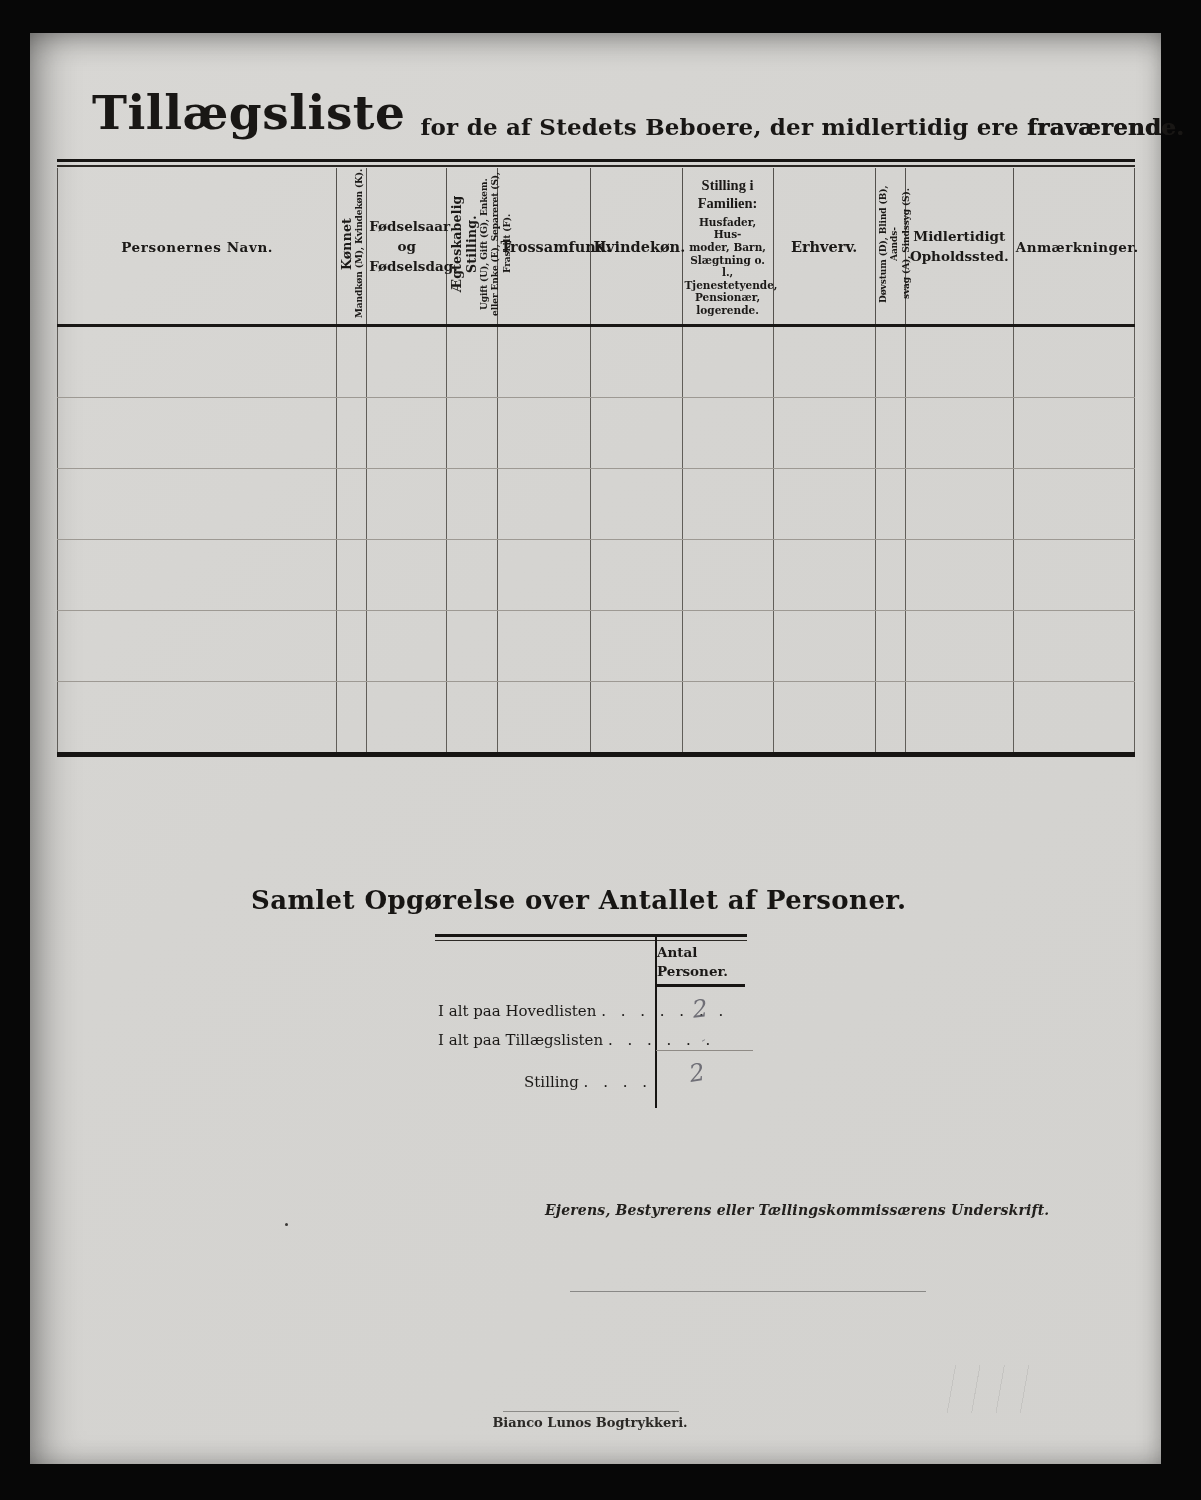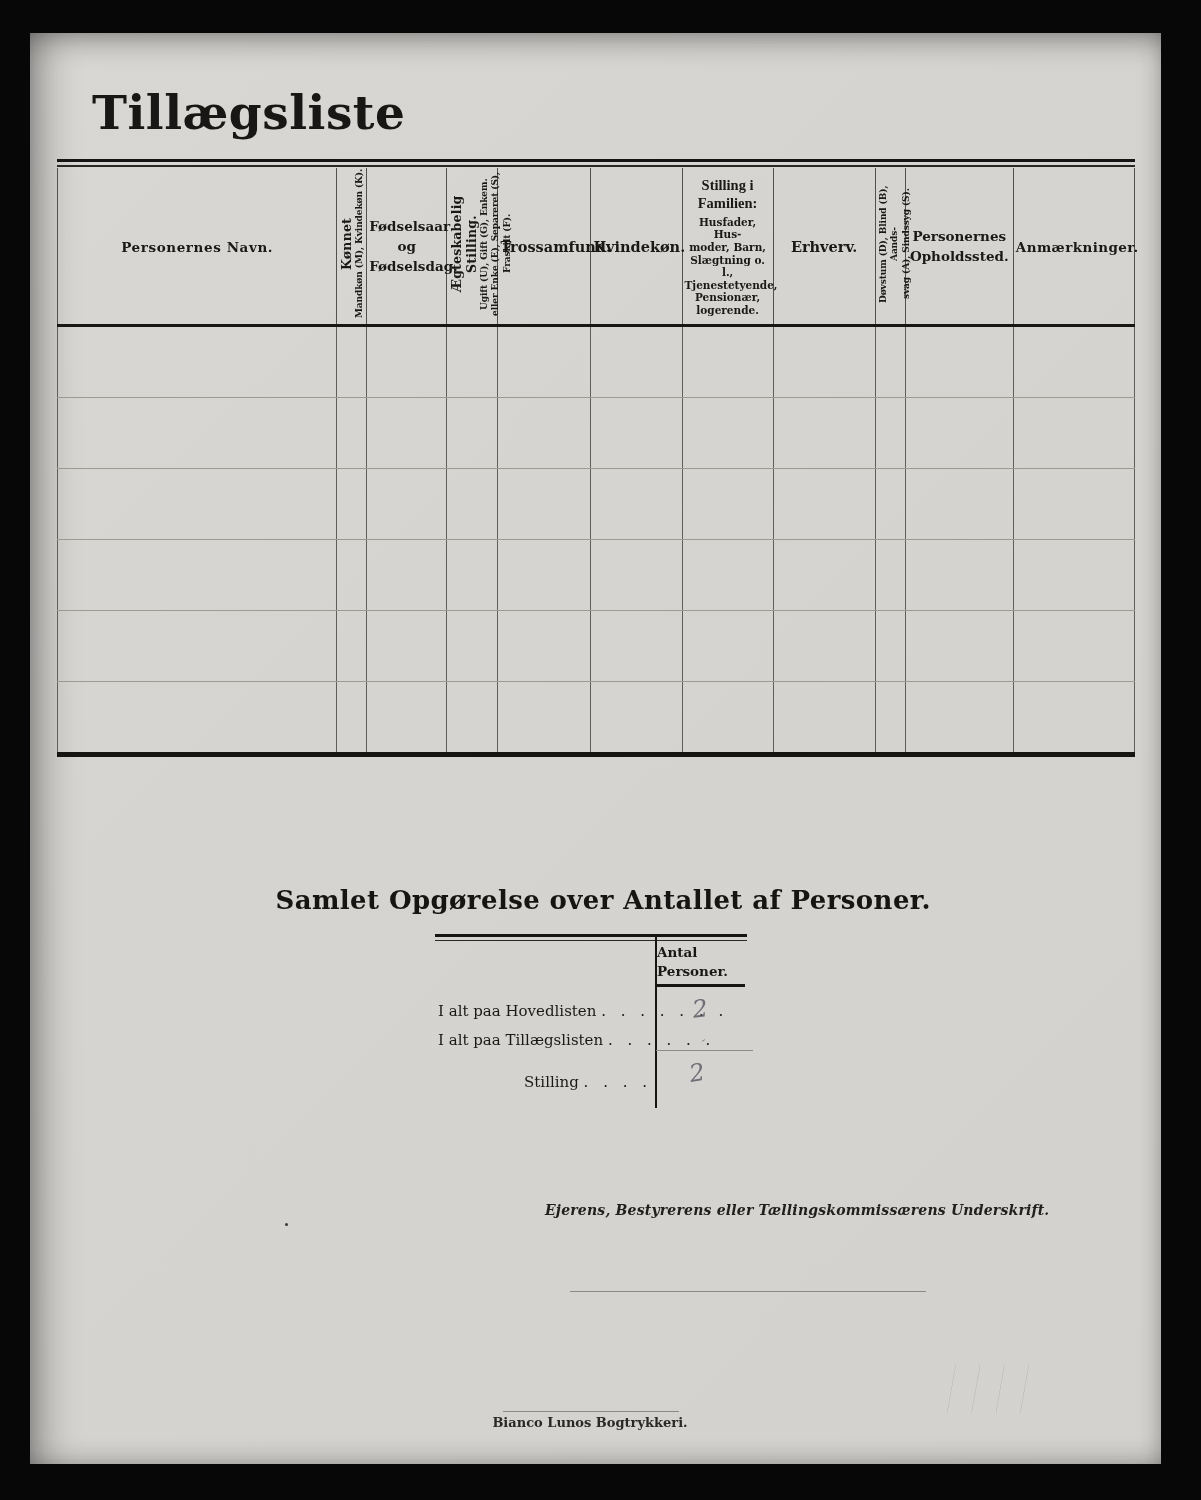--- a/index.html
+++ b/index.html
@@ -51,21 +51,21 @@
   .h-mid{font-size:13.5px;line-height:1.5;}
   .h-plain{font-size:14.5px;}
   .h-rem{font-size:13.5px;letter-spacing:.4px;}
   .fam-head{font-size:14.5px;line-height:1.25;font-family:Liberation Serif, serif;}
   .fam-sub{font-size:10.5px;line-height:1.2;margin-top:4px;font-weight:700;}
   .vtext{writing-mode:vertical-rl;transform:rotate(180deg);display:inline-block;text-align:center;}
   .vtext .vh{font-size:12.5px;line-height:1.2;letter-spacing:.2px;}
   .vtext .vs{font-size:9px;line-height:1.25;letter-spacing:-.1px;font-weight:700;}
   
   .sum-heading{
-    position:absolute;left:221px;top:852px;width:680px;text-align:right;
+    position:absolute;left:221px;top:852px;width:680px;text-align:left;
     font-size:26px;font-weight:700;letter-spacing:.4px;color:#171513;white-space:nowrap;
   }
   .sum-rule-top{position:absolute;left:405px;top:901px;width:312px;height:3px;
     border-top:3px solid #171513;border-bottom:1px solid #2c2925;}
   .sum-divider{position:absolute;left:625px;top:903px;width:2px;height:172px;background:#171513;}
   .sum-antal{position:absolute;left:627px;top:910px;width:88px;text-align:left;
     font-size:13.5px;font-weight:700;line-height:1.4;color:#1b1917;}
   .sum-rule-antal{position:absolute;left:627px;top:951px;width:88px;border-top:3px solid #171513;}
   .sum-row{position:absolute;left:408px;width:214px;font-size:15px;font-weight:400;color:#1b1917;white-space:nowrap;}
   .sum-row .dots{letter-spacing:5px;}
@@ -89,20 +89,24 @@
   .smudge{position:absolute;left:915px;top:1332px;width:90px;height:48px;opacity:.10;
     background:repeating-linear-gradient(100deg,transparent 0 10px,#444 10px 11px,transparent 11px 24px);}
 </style>
 </head>
 <body>
 
 <div class="sheet">
 
   <div class="title-row">
     <span class="title-main">Tillægsliste</span>
+    <span class="title-sub">
+      <span>for de af Stedets Beboere, der midlertidig ere</span>
+      <span class="heavy">fraværende.</span>
+    </span>
   </div>
   <div class="rule-double"></div>
 
   <table class="census">
     <colgroup>
       <col style="width:279px">
         <col style="width:30px">
         <col style="width:80px">
       <col style="width:51px">
         <col style="width:93px">
@@ -163,21 +167,21 @@
           <span class="h-plain">Erhverv.</span>
         </th>
         <th>
           <span class="vtext">
             <span class="vs" style="display:block">Døvstum (D), Blind (B), Aands-</span>
             <span class="vs" style="display:block">svag (A), Sindssyg (S).</span>
           </span>
         </th>
         <th>
           <div class="h-mid">
-            <div>Personernes</div>
+            <div>Midlertidigt</div>
             <div>Opholdssted.</div>
           </div>
         </th>
         <th>
           <span class="h-rem">Anmærkninger.</span>
         </th>
       </tr>
     </thead>
     <tbody>
         <tr>

